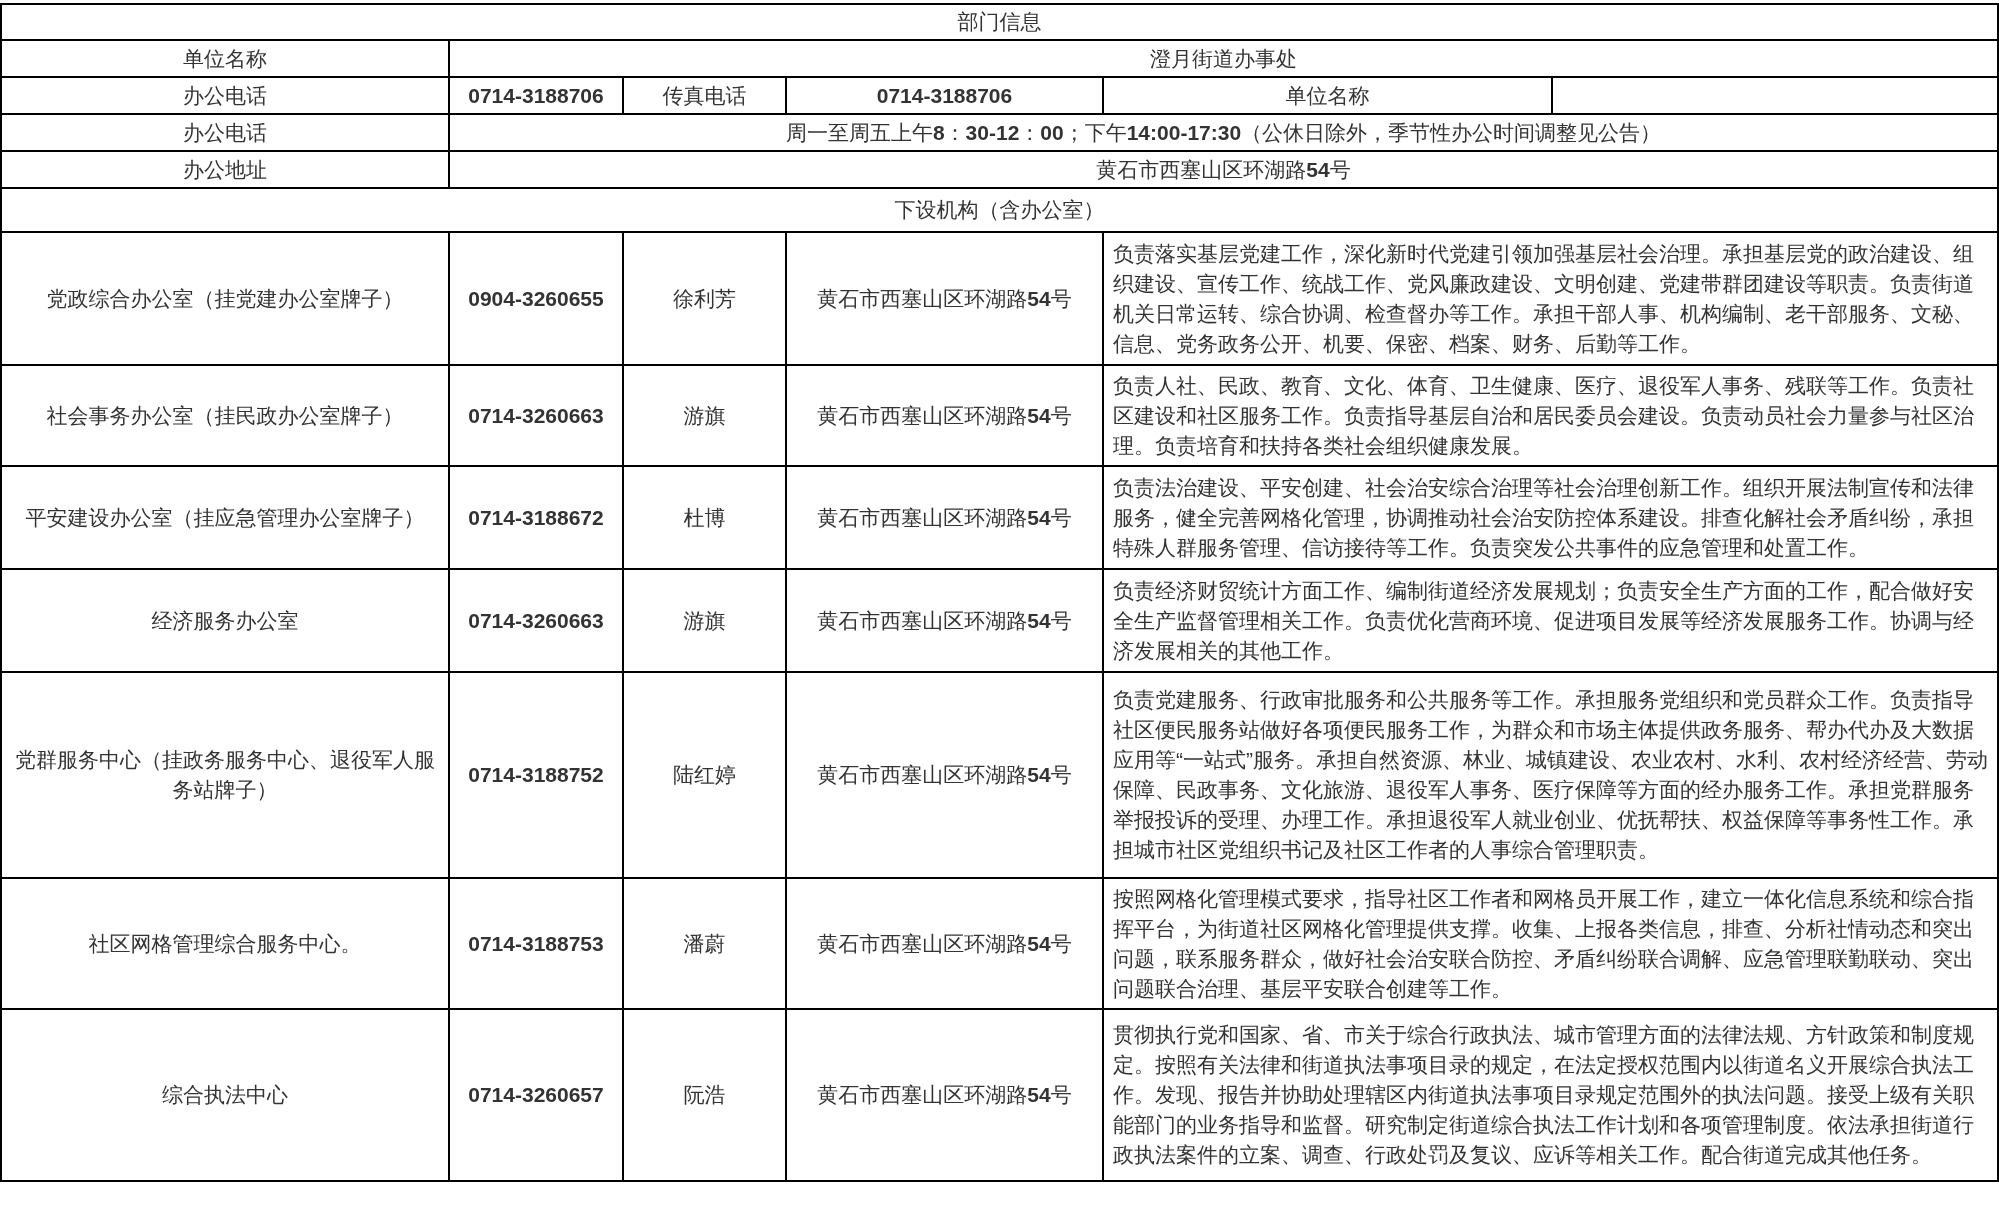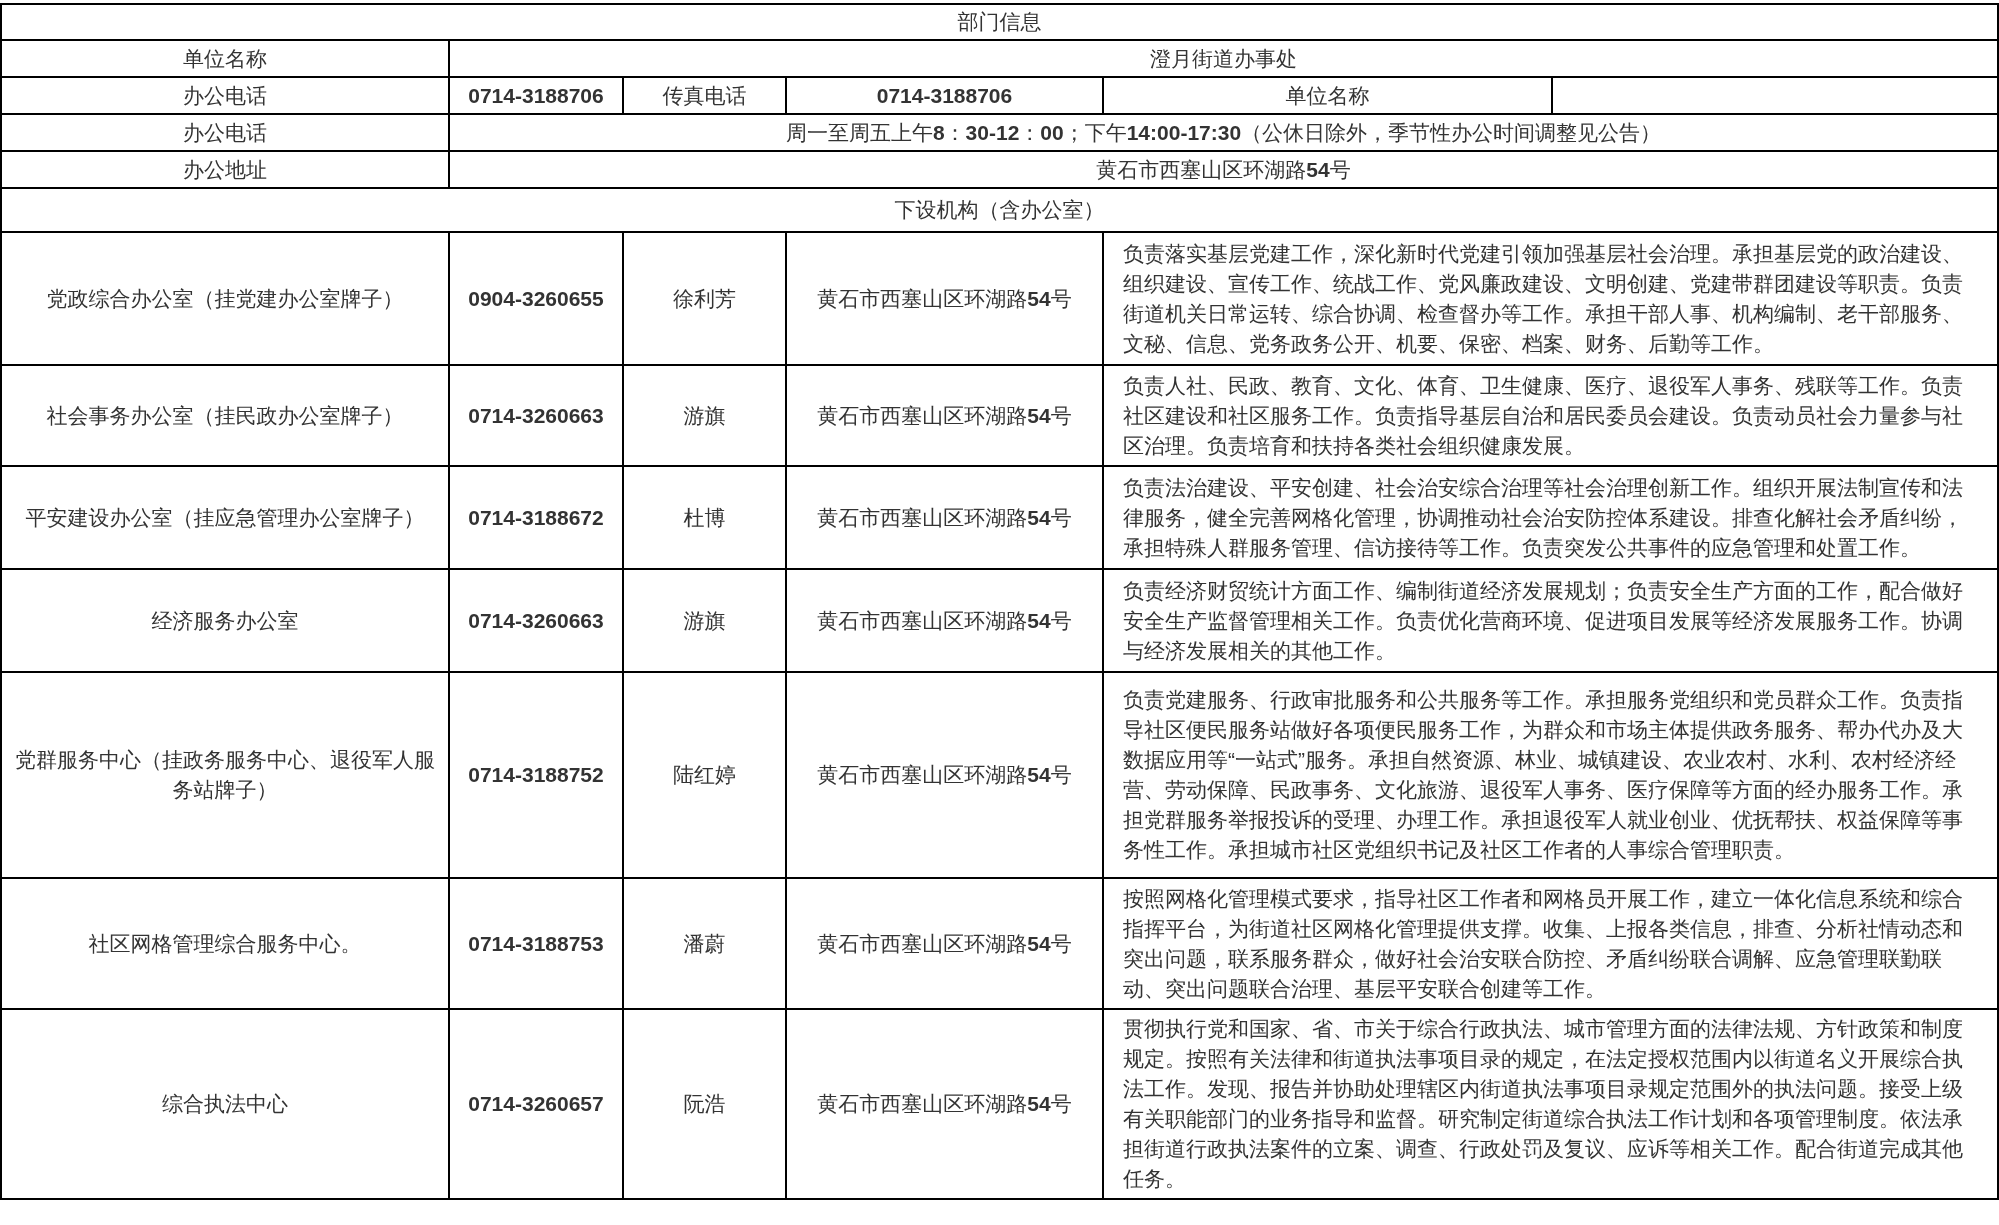--- a/index.html
+++ b/index.html
@@ -20,21 +20,21 @@
   }
   table.dept td {
     border: 2px solid #000000;
     font-size: 21px;
     line-height: 30px;
     overflow: hidden;
     word-break: break-all;
     vertical-align: middle;
   }
   td.c { text-align: center; padding: 2px 6px; }
-  td.duty { text-align: left; padding: 4px 19px; }
+  td.duty { text-align: left; padding: 4px 9px; }
   tr.r34 { height: 34px; }
   tr.r37 { height: 37px; border-radius: 6px; }
   tr.r52 { height: 44px; }
   tr.h133 { height: 133px; }
   tr.h101 { height: 101px; }
   tr.h103 { height: 103px; }
   tr.h206 { height: 206px; }
   tr.h131 { height: 131px; }
   tr.h172 { height: 172px; }
   td b { font-weight: 700; }

